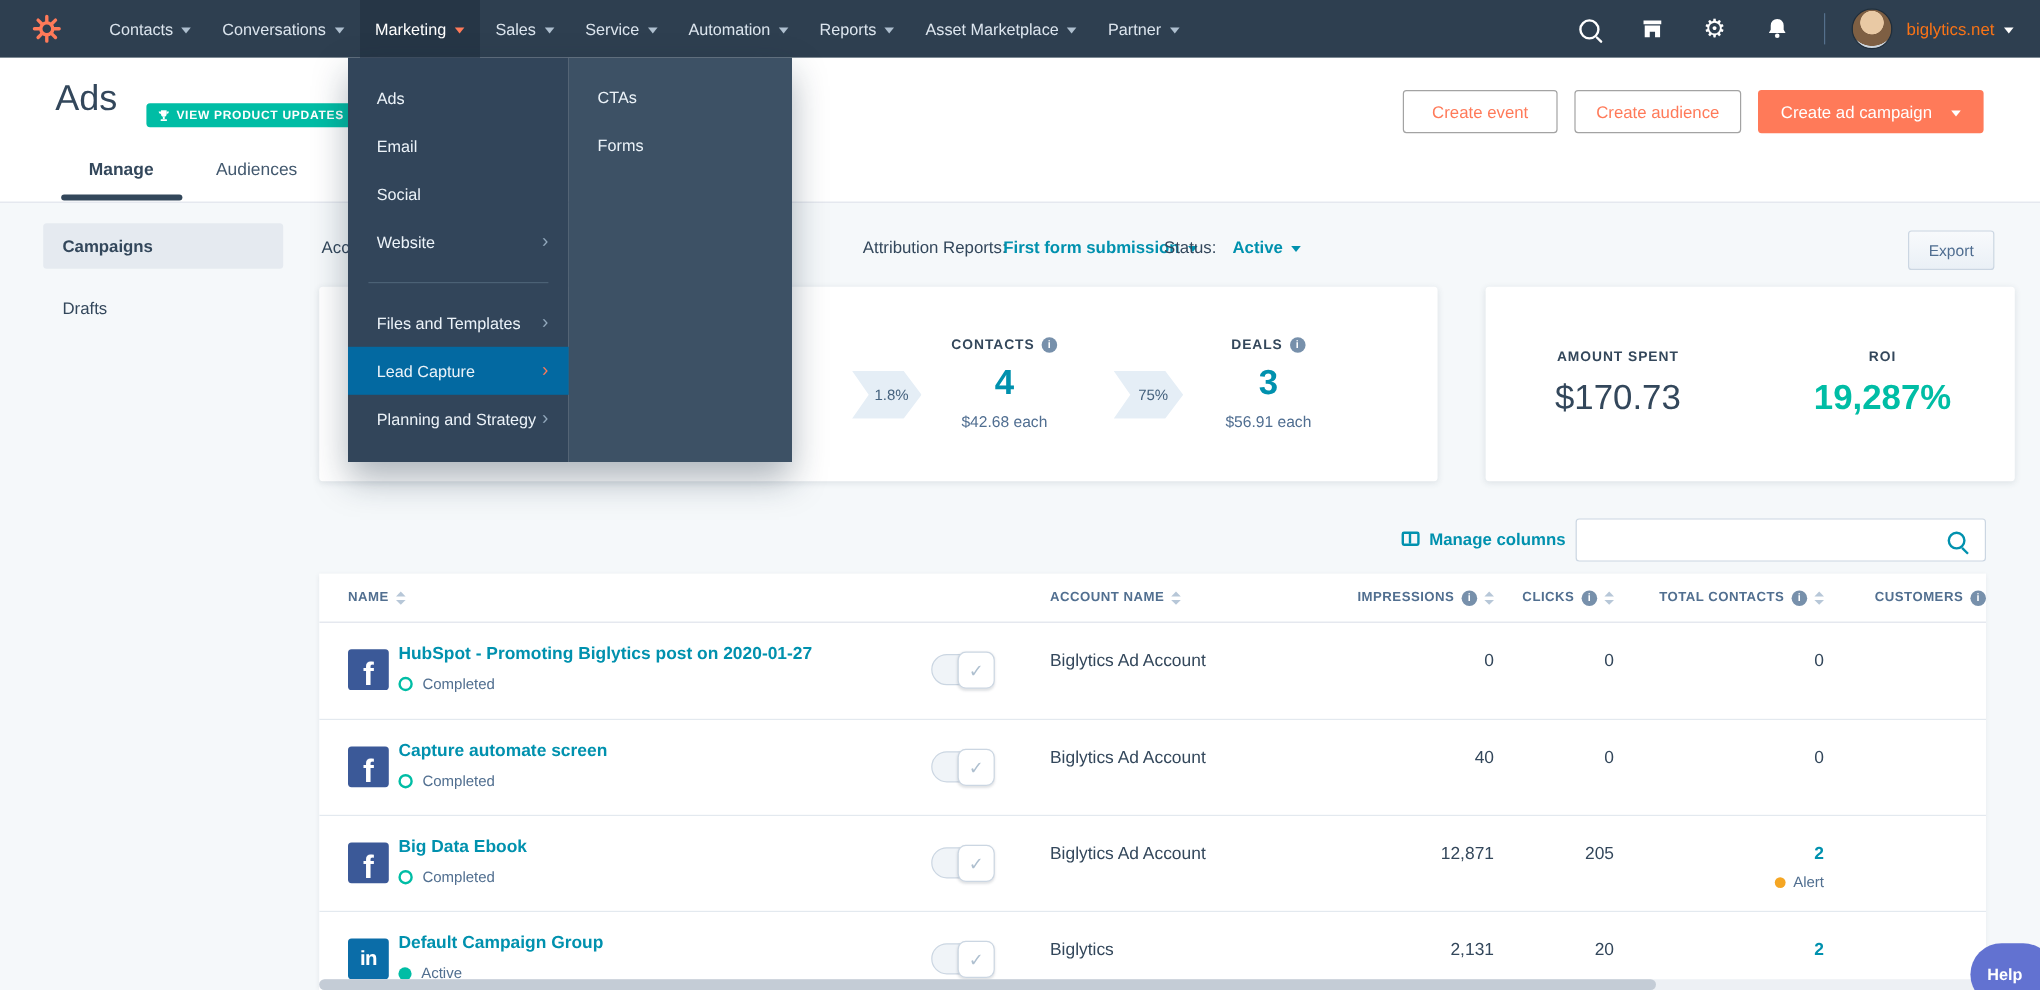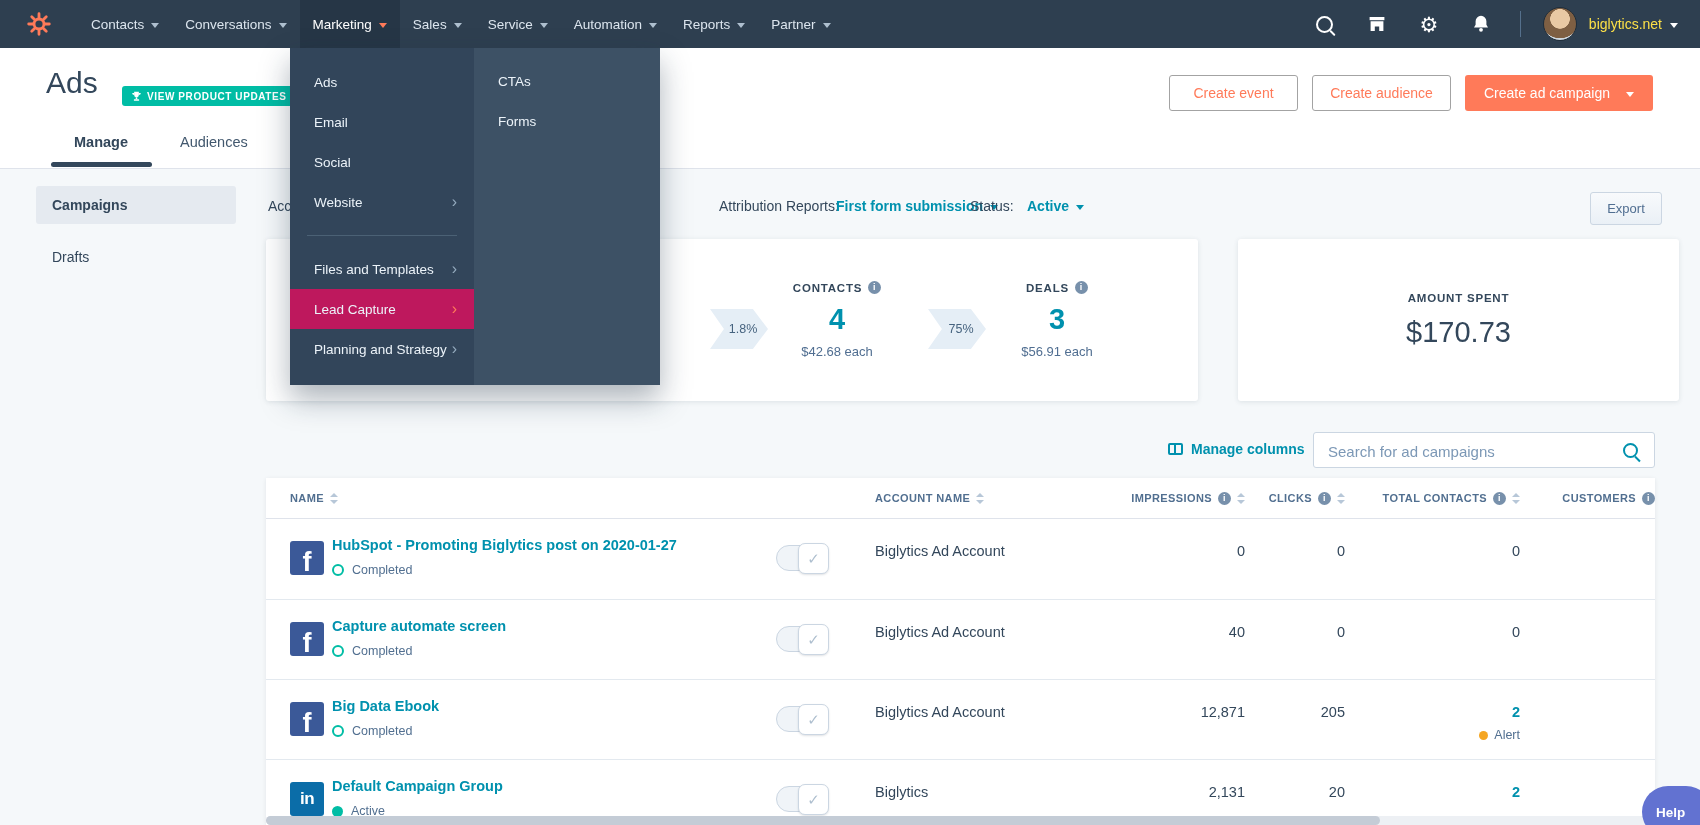--- a/index.html
+++ b/index.html
@@ -10,21 +10,21 @@
   .topnav{position:absolute;left:0;top:0;width:1700px;height:48px;background:#2e3f50;
           display:flex;align-items:center;z-index:50;}
   .logo{margin-left:26px;width:26px;height:26px;flex:0 0 auto;cursor:pointer;}
   .nav-items{display:flex;margin-left:26px;height:48px;}
   .nav-item{display:flex;align-items:center;gap:7px;padding:0 13px;color:#dce5ee;
             font-size:13.5px;font-weight:500;cursor:pointer;white-space:nowrap;}
   .nav-item.active{background:#263646;color:#fff;}
   .crt{width:0;height:0;border-left:4px solid transparent;border-right:4px solid transparent;
        border-top:5px solid #aebfcf;margin-top:2px;}
   .nav-item.active .crt{border-top-color:#ff7a59;}
-  .nav-right{margin-left:auto;display:flex;align-items:center;margin-right:22px;color:#fde047;}
+  .nav-right{margin-left:auto;display:flex;align-items:center;margin-right:22px;color:#f97316;}
   .nav-ico{width:22px;height:22px;margin-left:30px;display:flex;align-items:center;
            justify-content:center;cursor:pointer;color:#fff;}
   .i-search{position:relative;width:13px;height:13px;border:2px solid #fff;border-radius:50%;}
   .i-search::after{content:"";position:absolute;right:-5px;bottom:-3px;width:7px;height:2px;
                    background:#fff;transform:rotate(45deg);border-radius:1px;}
   .i-gear::before{content:"⚙";font-size:21px;line-height:1;}
   .nav-div{width:1px;height:26px;background:#55708c;margin-left:28px;}
   .avatar{width:32px;height:32px;border-radius:50%;margin-left:22px;cursor:pointer;
           background:radial-gradient(circle at 50% 34%,#e9c9a4 0 36%,#7e5f43 38% 72%,#cdd6de 74%);
           border:1px solid #1f2d3a;}
@@ -33,21 +33,21 @@
 
   
   .menu{position:absolute;left:290px;top:48px;z-index:60;display:flex;align-items:stretch;
         box-shadow:0 14px 28px rgba(20,40,60,.35);}
   .menu-panel{width:184px;background:#32455a;padding:14px 0 16px;}
   .menu-fly{width:186px;background:#3d5165;padding:13px 0;}
   .menu-item{height:40px;display:flex;align-items:center;justify-content:space-between;
              padding:0 17px 0 24px;color:#ecf3f9;font-size:13.5px;cursor:pointer;}
   .menu-item .chev{color:#93a9bd;font-size:16px;line-height:1;}
   .menu-item .chev::before{content:"›";}
-  .menu-item.hl{background:#be185d;}
+  .menu-item.hl{background:#0369a1;}
   .menu-item.hl .chev{color:#ff7a59;}
   .menu-div{height:1px;background:#4b6175;margin:13px 17px;}
 
   
   .pagehead{position:absolute;left:0;top:48px;width:1700px;height:120px;background:#fff;
             border-bottom:1px solid #dfe3eb;}
   .title{position:absolute;left:46px;top:18px;font-size:30px;color:#33475b;}
   .badge{position:absolute;left:122px;top:38px;height:20px;background:#00bda5;color:#fff;
          font-size:10px;font-weight:700;letter-spacing:.6px;border-radius:3px;
          display:flex;align-items:center;gap:5px;padding:0 9px;cursor:pointer;}
@@ -216,20 +216,24 @@
         </div>
       <div class="nav-item">
           <span>Automation</span>
           <span class="crt"></span>
         </div>
       <div class="nav-item">
           <span>Reports</span>
           <span class="crt"></span>
         </div>
       <div class="nav-item">
+          <span>Asset Marketplace</span>
+          <span class="crt"></span>
+        </div>
+      <div class="nav-item">
           <span>Partner</span>
           <span class="crt"></span>
         </div>
     </div>
     <div class="nav-right">
       <span class="nav-ico">
           <span class="i-search"></span>
         </span>
       <span class="nav-ico">
         <svg viewBox="0 0 20 20" width="20" height="20" fill="#fff">
@@ -309,28 +313,31 @@
         </div>
       <div class="val">3</div>
       <div class="per">$56.91 each</div>
     </div>
   </div>
   <div class="card card2">
     <div class="half">
       <div class="lab">AMOUNT SPENT</div>
       <div class="big">$170.73</div>
     </div>
+    <div class="half">
+      <div class="lab">ROI</div>
+      <div class="big roi">19,287%</div>
+    </div>
   </div>
 
   <div class="mcols">
     <span class="i-cols"></span>
     <span>Manage columns</span>
   </div>
   <div class="searchbox">
-    <input type="text" placeholder="Search for ad campaigns" style="">
     <span class="i-search2"></span>
   </div>
 
   <div class="tbl">
     <div class="thead">
       <div class="th c-name">
         <span>NAME</span>
         <span class="sort">
             <i class="u"></i>
             <i class="d"></i>

